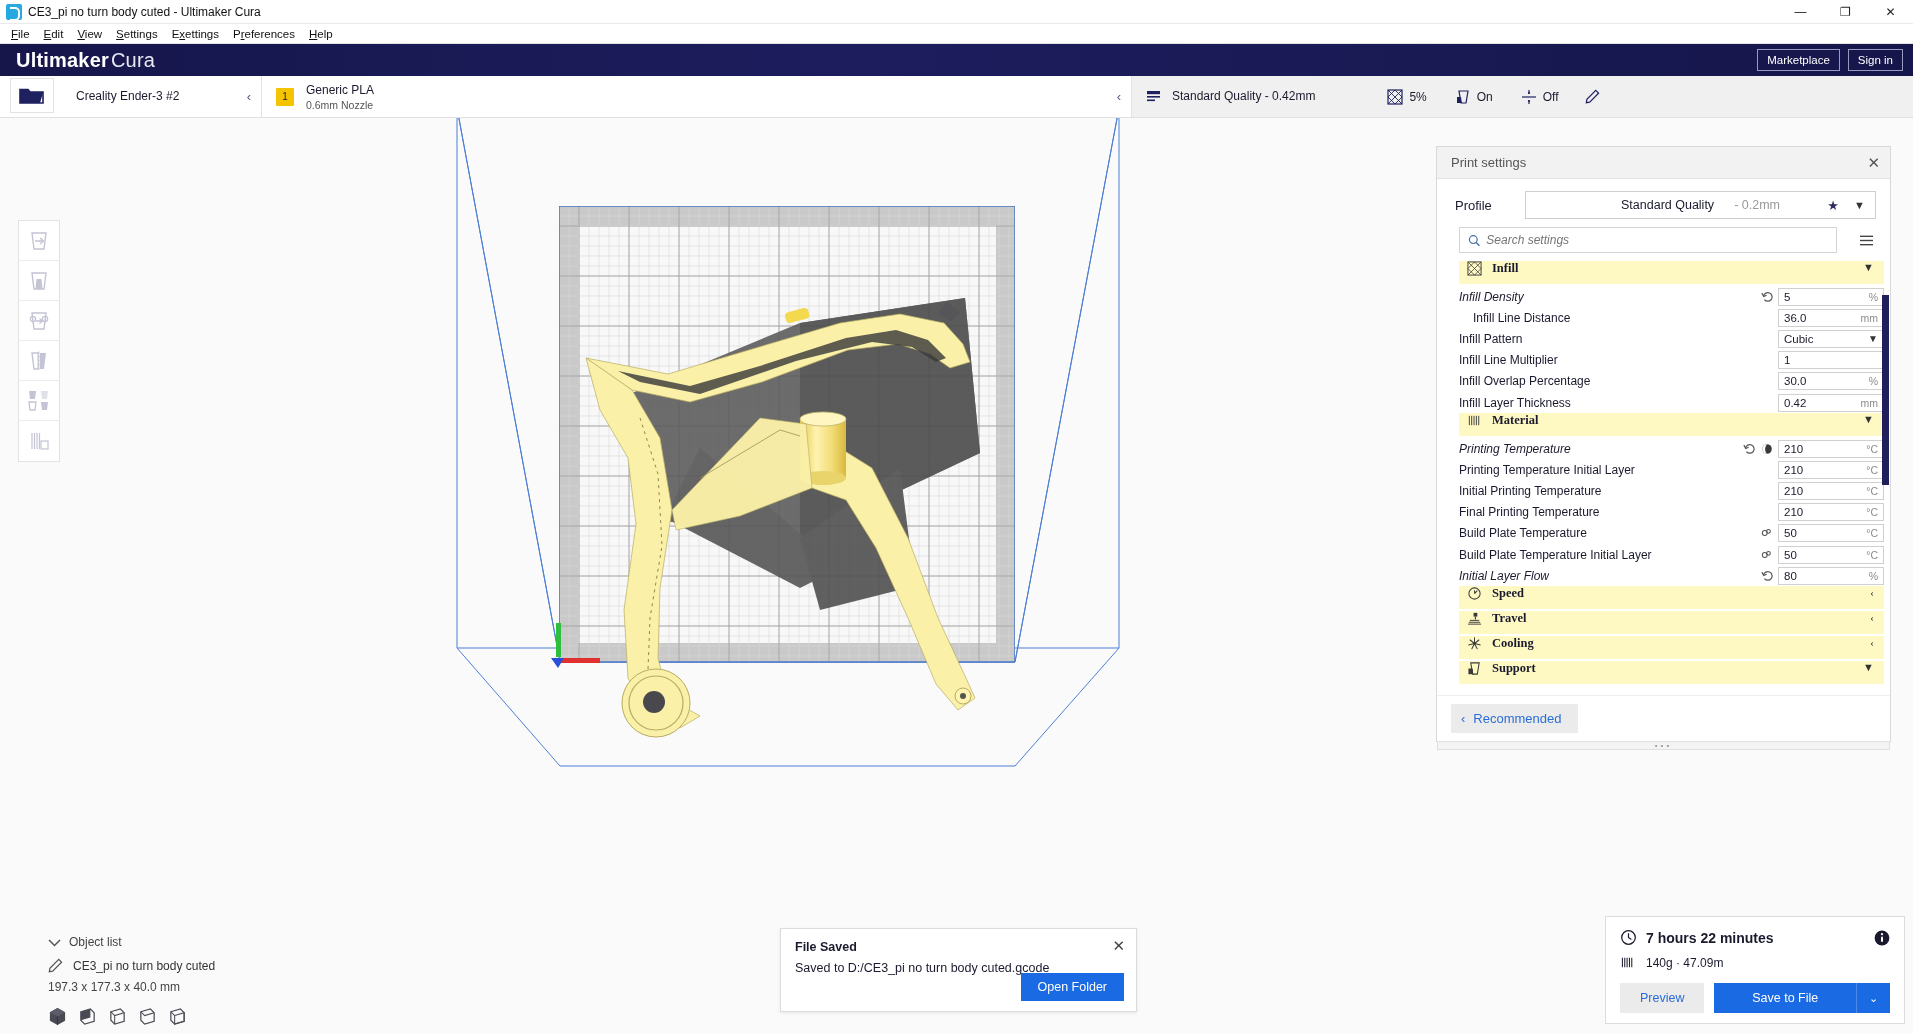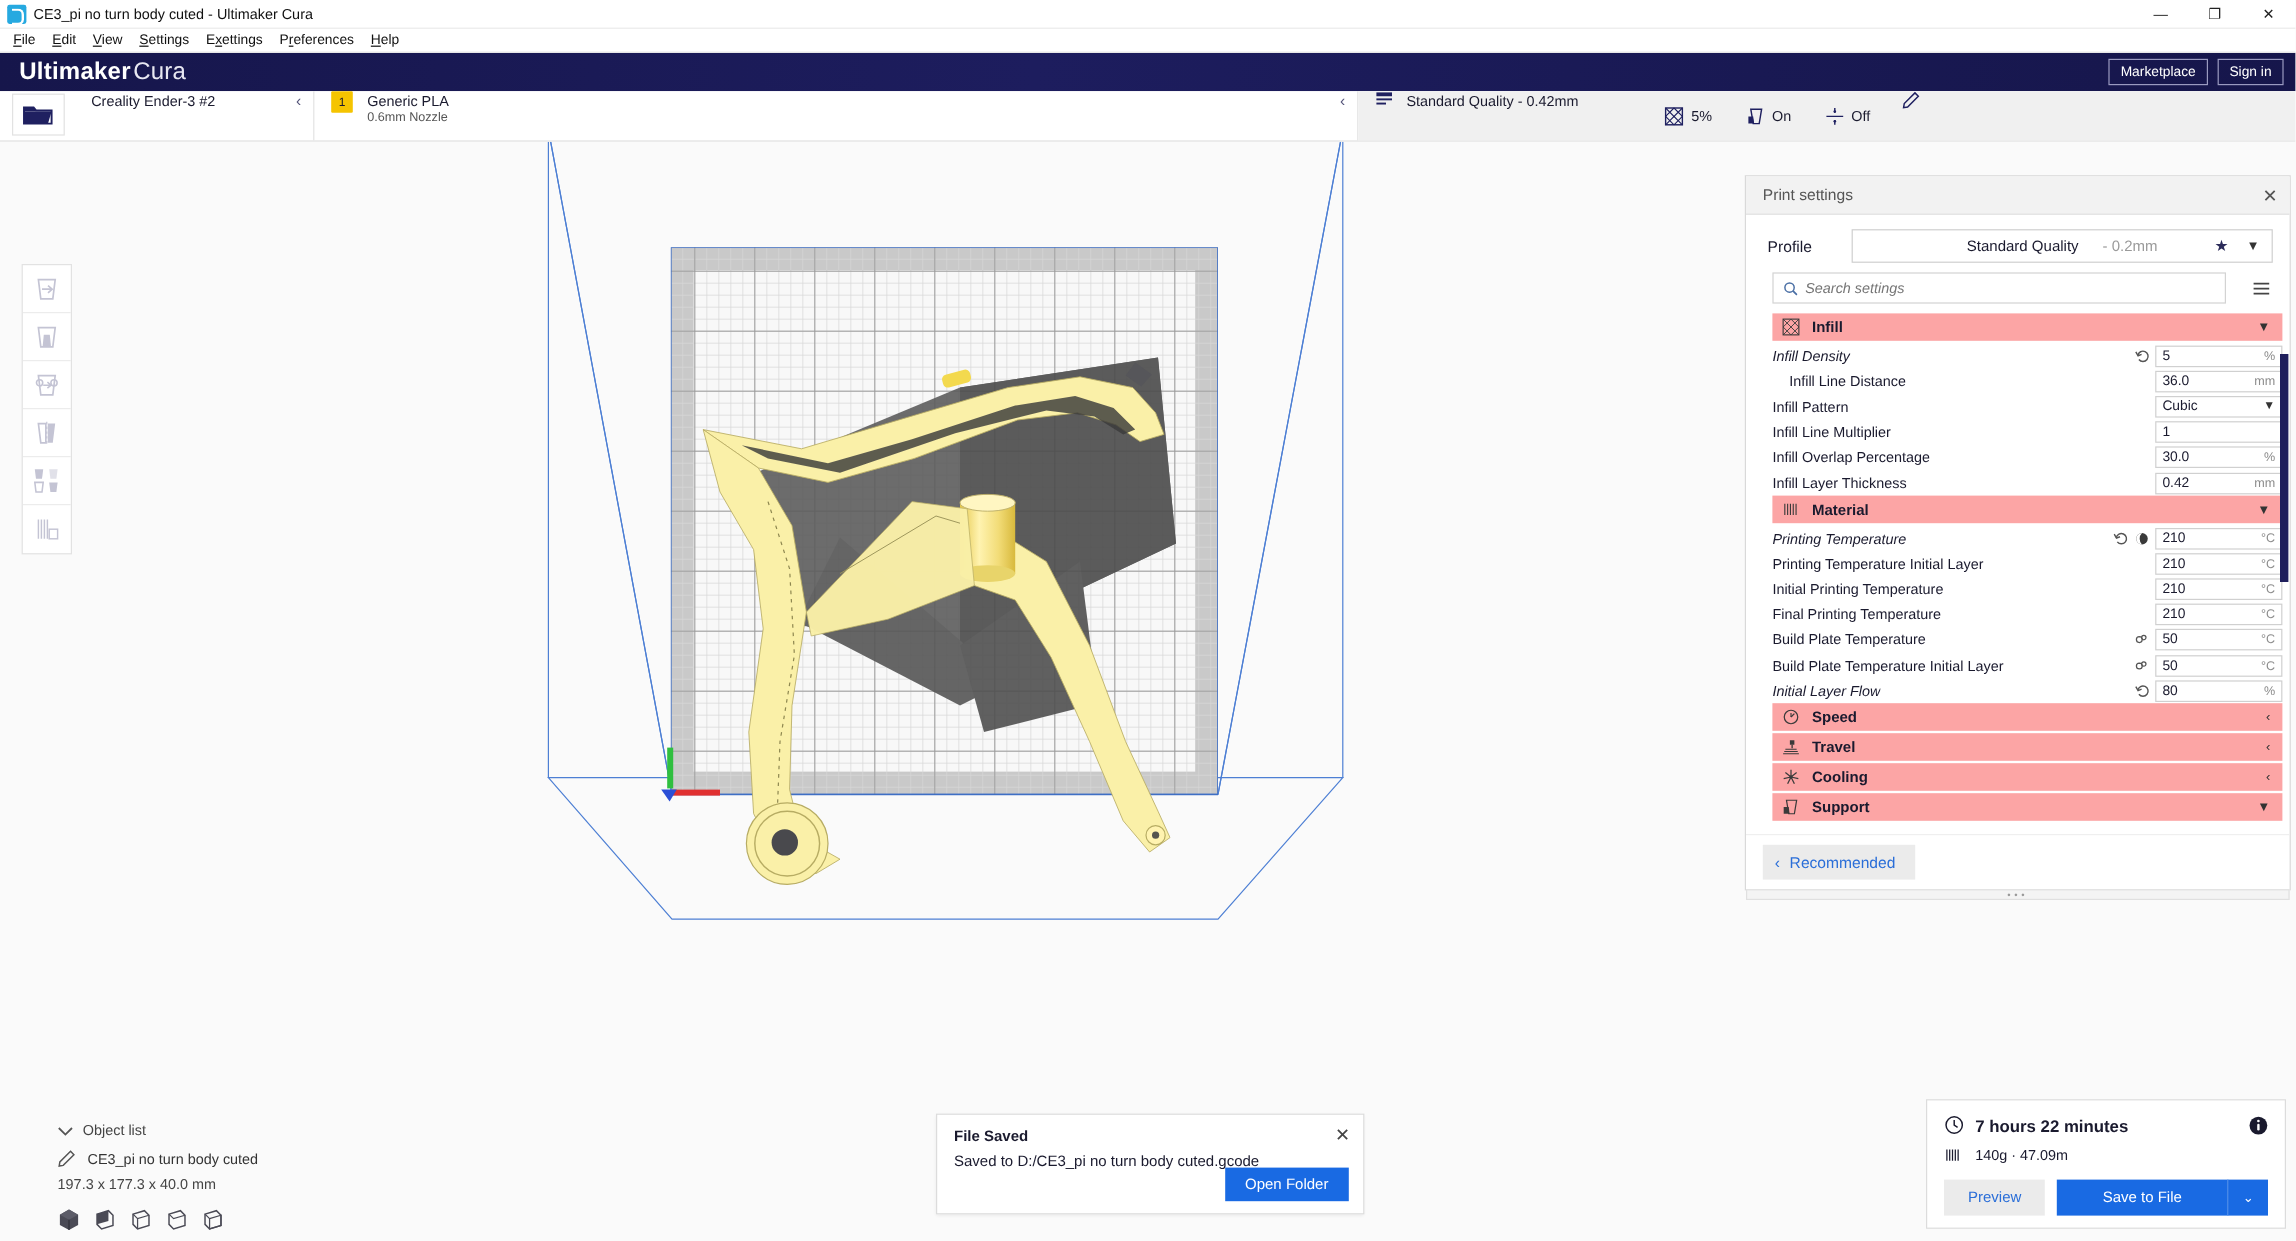--- a/index.html
+++ b/index.html
@@ -79,21 +79,21 @@
   #configbar {
     height: 42px; background: #ffffff; display: flex; align-items: stretch;
     border-bottom: 1px solid #e0e0e0; position: relative; z-index: 40;
   }
   #open-file-btn {
     width: 44px; margin: 2px 8px 4px 10px; background: #ffffff;
     border: 1px solid #e2e2e2; display: flex; align-items: center;
     justify-content: center; cursor: default;
   }
   .cfg-cell {
-    display: flex; cursor: default; position: relative;
+    display: flex; align-items: center; cursor: default; position: relative;
     border-right: 1px solid #e3e3e3; padding: 0 10px 0 14px;
   }
   #cfg-printer { width: 200px; }
   #cfg-material { width: 870px; }
   #cfg-quality  { flex: 1; background: #f0f0f0; border-right: none; padding-left: 14px;}
   .cfg-label { font-size: 12px; color: #1a1a2e; line-height: 1.35; }
   .cfg-sub { font-size: 10.5px; color: #555; }
   .chev-left {
     margin-left: auto; font-size: 13px; color: #55557a; padding-left: 8px;
   }
@@ -139,21 +139,21 @@
     padding: 5px 10px; font-size: 12px; color: #333; cursor: default;
     white-space: nowrap; overflow: hidden; text-overflow: ellipsis;
   }
   #obj-name-row { display: flex; align-items: center; gap: 10px; margin-top: 9px; }
   #obj-name { font-size: 12px; color: #333; }
   #obj-dims { font-size: 12px; color: #444; margin-top: 7px; }
   #view-icons { display: flex; gap: 11px; margin-top: 13px; }
 
   
   #settings-panel {
-    position: absolute; right: 4px; top: 146px; width: 455px; height: 596px;
+    position: absolute; right: 22px; top: 146px; width: 455px; height: 596px;
     background: #ffffff; border: 1px solid #d9d9d9; z-index: 30;
     display: flex; flex-direction: column;
   }
   #ps-header {
     height: 32px; background: #f2f2f2; display: flex; align-items: center;
     padding: 0 10px 0 14px; border-bottom: 1px solid #e2e2e2;
   }
   #ps-title { font-size: 13px; color: #555; }
   #ps-close { margin-left: auto; font-size: 15px; color: #555; cursor: default; }
   #profile-row { display: flex; align-items: center; padding: 12px 14px 8px 18px; }
@@ -177,22 +177,22 @@
     border: none; outline: none; font-size: 12px; font-style: italic;
     color: #888; width: 100%; font-family: inherit; background: transparent;
   }
   #filter-btn { font-size: 14px; color: #444; cursor: default; padding: 0 2px; }
 
   #settings-scroll {
     flex: 1; overflow: hidden; margin-top: 8px; position: relative;
     padding-left: 22px; padding-right: 6px;
   }
   .cat-header {
-    height: 23px; background: #fca5a5; display: flex; align-items: center;
-    gap: 10px; padding: 0 10px 0 8px; margin-bottom: 2px; cursor: default;
+    height: 23px; background: #fef9c3; display: flex; 
+    gap: 10px; padding: 0 10px 0 8px; margin-bottom: 2px; cursor: default; font-family: Liberation Serif, serif;
   }
   .cat-name { font-size: 12.5px; font-weight: 700; color: #1a1a2e; }
   .cat-chev { margin-left: auto; font-size: 11px; color: #333; }
   .set-row { height: 21.2px; display: flex; align-items: center; }
   .set-label {
     font-size: 12px; color: #1a1a2e; white-space: nowrap; overflow: hidden;
     text-overflow: ellipsis;
   }
   .set-label.italic { font-style: italic; }
   .set-label.indent { padding-left: 14px; }

